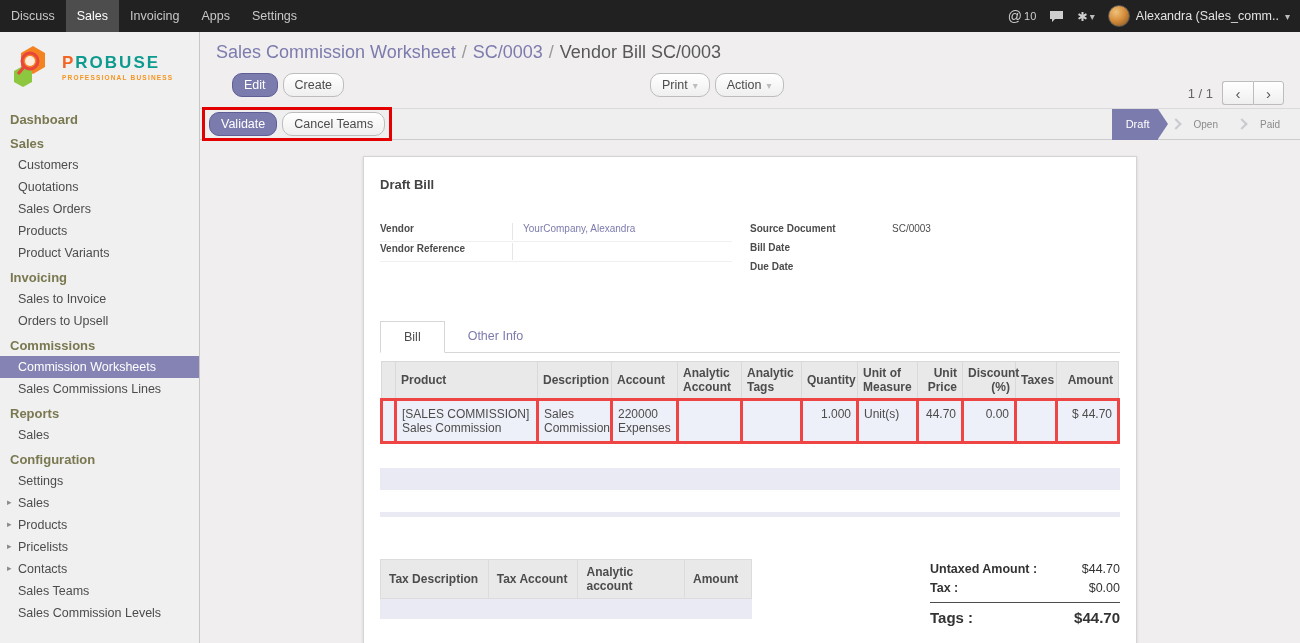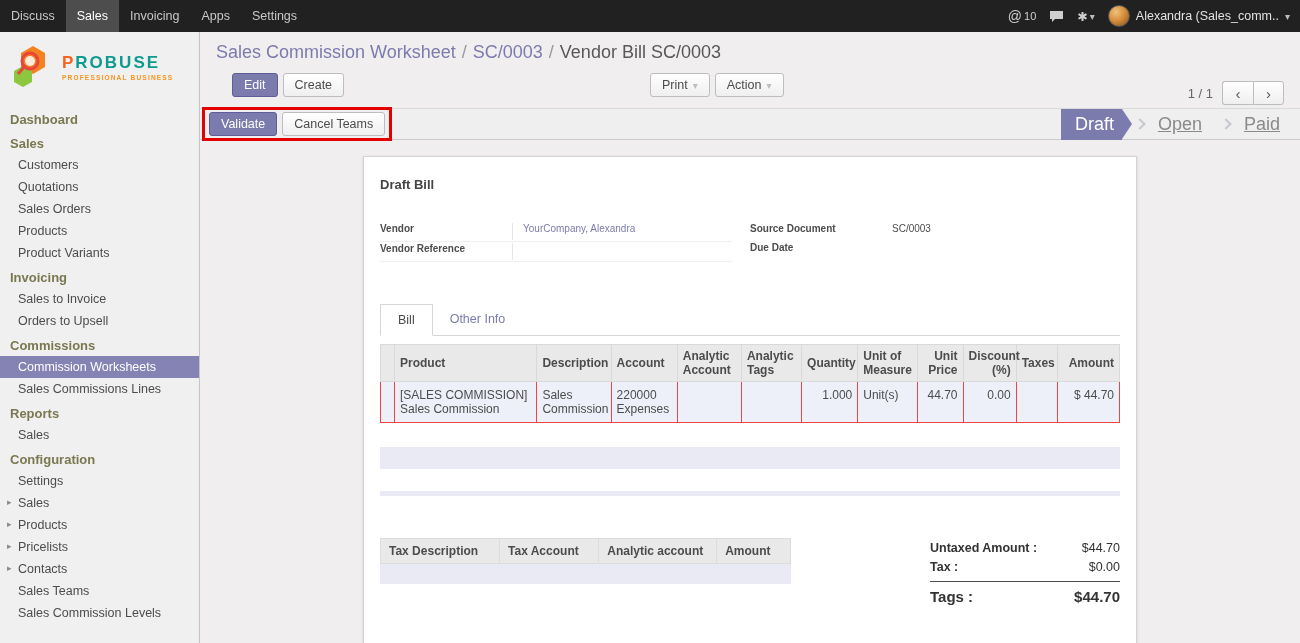--- a/index.html
+++ b/index.html
@@ -40,45 +40,45 @@
   .side-item.selected { background:#8483b3; color:#fff; }
   .side-item .exp { position:absolute; left:7px; top:5px; font-size:9px; color:#8a8a8a; }
 
   
   .cp { padding:10px 0 0 16px; }
   .breadcrumb { font-size:18px; color:#585858; }
   .breadcrumb a { color:#7c7bad; text-decoration:none; cursor:pointer; }
   .bc-sep { color:#9a9a9a; margin:0 6px; }
   .cp-buttons { position:relative; margin:10px 16px 9px 16px; height:26px; }
   .btn { display:inline-flex; align-items:center; gap:5px; height:24px; font-size:12.5px;
-         padding:0 11px; border:1px solid #bdbdbd; border-radius:3px; cursor:pointer;
+         padding:0 11px; border:1px solid #bdbdbd; border-radius:10px; cursor:pointer;
          background:linear-gradient(#ffffff,#efefef); color:#4c4c4c;
          font-family:"Liberation Sans", sans-serif; }
   .btn-primary { background:#7c7bad; border-color:#5f5e96; color:#fff; }
   .left-btns { display:inline-flex; gap:5px; }
   .center-btns { position:absolute; left:418px; top:0; display:flex; gap:5px; }
   .pager { position:absolute; right:0; top:8px; display:flex; align-items:center; gap:9px; }
   .pager-text { font-size:13px; color:#666; }
   .pager-nav { display:flex; }
   .pager-btn { width:31px; height:24px; border:1px solid #bdbdbd; background:linear-gradient(#fff,#efefef);
                font-size:15px; color:#555; cursor:pointer; display:flex; align-items:center; justify-content:center; }
   .pager-btn.prev { border-radius:3px 0 0 3px; border-right:none; }
   .pager-btn.next { border-radius:0 3px 3px 0; }
 
   
   .statusbar { height:32px; background:#efefef; border-top:1px solid #dadada; border-bottom:1px solid #cccccc;
                display:flex; align-items:center; flex:none; }
   .annotation-box { border:3px solid #e30000; display:flex; gap:5px; padding:2px 4px; margin-left:2px; }
   .status-steps { margin-left:auto; display:flex; align-items:center; height:32px; padding-right:14px; }
-  .step-active { position:relative; background:#7c7bad; color:#fff; font-size:18px;
+  .step-active { position:relative; background:#7c7bad; color:#fff; font-size:11px;
                  line-height:31px; padding:0 8px 0 14px; height:31px; }
   .step-active::after { content:""; position:absolute; left:100%; top:0;
                  border-top:15.5px solid transparent; border-bottom:15.5px solid transparent;
                  border-left:10px solid #7c7bad; }
-  .step { color:#8a8a8a; font-size:18px; padding:0 6px;text-decoration:underline; }
+  .step { color:#8a8a8a; font-size:10px; padding:0 6px; }
   .chev { width:8px; height:8px; border-top:2px solid #c9c9cf; border-right:2px solid #c9c9cf;
           transform:rotate(45deg); margin:0 8px 0 14px; flex:none; }
 
   
   .content { flex:1; overflow:hidden; padding-top:16px; }
   .sheet { width:774px; margin:0 auto; background:#fff; border:1px solid #d4d4d4;
            box-shadow:0 1px 3px rgba(0,0,0,.12); padding:20px 16px; height:660px; }
   .sheet-title { font-size:13px; font-weight:bold; color:#444; }
 
   .fieldgroups { display:flex; margin-top:30px; }
@@ -87,38 +87,38 @@
   .fg-right { width:50%; }
   .fg-row { display:flex; align-items:flex-start; min-height:19px; padding:1px 0; }
   .fg-label { font-weight:bold; flex:none; }
   .fg-left .fg-label { width:132px; }
   .fg-right .fg-label { width:142px; }
   .fg-left .fg-val { flex:1; border-left:1px solid #e6e6e6; padding-left:10px; min-height:17px; }
   .fg-left .fg-row { border-bottom:1px solid #f0f0f0; }
   a.field-link { color:#7c7bad; text-decoration:none; cursor:pointer; }
 
   .tabs { display:flex; margin-top:42px; border-bottom:1px solid #d6d6d6; }
-  .tab { font-size:12.5px; padding:8px 17px; cursor:pointer; }
+  .tab { font-size:12.5px; padding:8px 23px; cursor:pointer; }
   .tab.active { background:#fff; border:1px solid #d6d6d6; border-bottom:1px solid #fff;
                 margin-bottom:-1px; color:#4c4c4c; }
   .tab.inactive { color:#7c7bad; }
 
   table.lines { width:100%; border-collapse:collapse; table-layout:fixed; font-size:12px; margin-top:8px; }
   table.lines th { background:#e9e9e9; color:#4c4c4c; font-weight:bold; text-align:left;
                    padding:4px 5px; border:1px solid #d9d9d9; vertical-align:middle; }
   table.lines td { background:#eef0f9; color:#4c4c4c; padding:6px 5px; vertical-align:top;
-                   border:1px solid #ef4444; overflow:hidden; }
+                   border:3px solid #ef4444; overflow:hidden; }
   table.lines .num { text-align:right; }
 
   .stripe { background:#e9eaf4; }
   .stripe.s1 { height:22px; margin-top:24px; }
   .stripe.s2 { height:5px; margin-top:22px; }
 
   .bottom { display:flex; align-items:flex-start; margin-top:42px; }
-  .taxcol { width:411px; flex:none; }
+  .taxcol { width:372px; flex:none; }
   table.taxes { width:100%; border-collapse:collapse; font-size:12px; }
   table.taxes th { background:#e9e9e9; color:#4c4c4c; font-weight:bold; text-align:left;
                    padding:5px 8px; border:1px solid #dcdcdc; }
   .tax-stripe { height:20px; background:#e9eaf4; }
 
   .totals { margin-left:auto; width:190px; font-size:12.5px; color:#333; margin-right:0; }
   .tot-row { display:flex; justify-content:space-between; align-items:baseline; padding:2.5px 0;gap:28px; }
   .tot-label { font-weight:bold; }
   .tot-sep { border-top:1px solid #4c4c4c; margin:5px 0 3px; }
   .tot-row.total { font-size:15px; }
@@ -264,20 +264,24 @@
             </div>
             <div class="fg-row">
               <span class="fg-label">Vendor Reference</span>
               <span class="fg-val"></span>
             </div>
           </div>
           <div class="fg fg-right">
             <div class="fg-row">
               <span class="fg-label">Source Document</span>
               <span class="fg-val">SC/0003</span>
+            </div>
+            <div class="fg-row">
+              <span class="fg-label">Bill Date</span>
+              <span class="fg-val"></span>
             </div>
             <div class="fg-row">
               <span class="fg-label">Due Date</span>
               <span class="fg-val"></span>
             </div>
           </div>
         </div>
 
         <div class="tabs">
           <div class="tab active">Bill</div>

